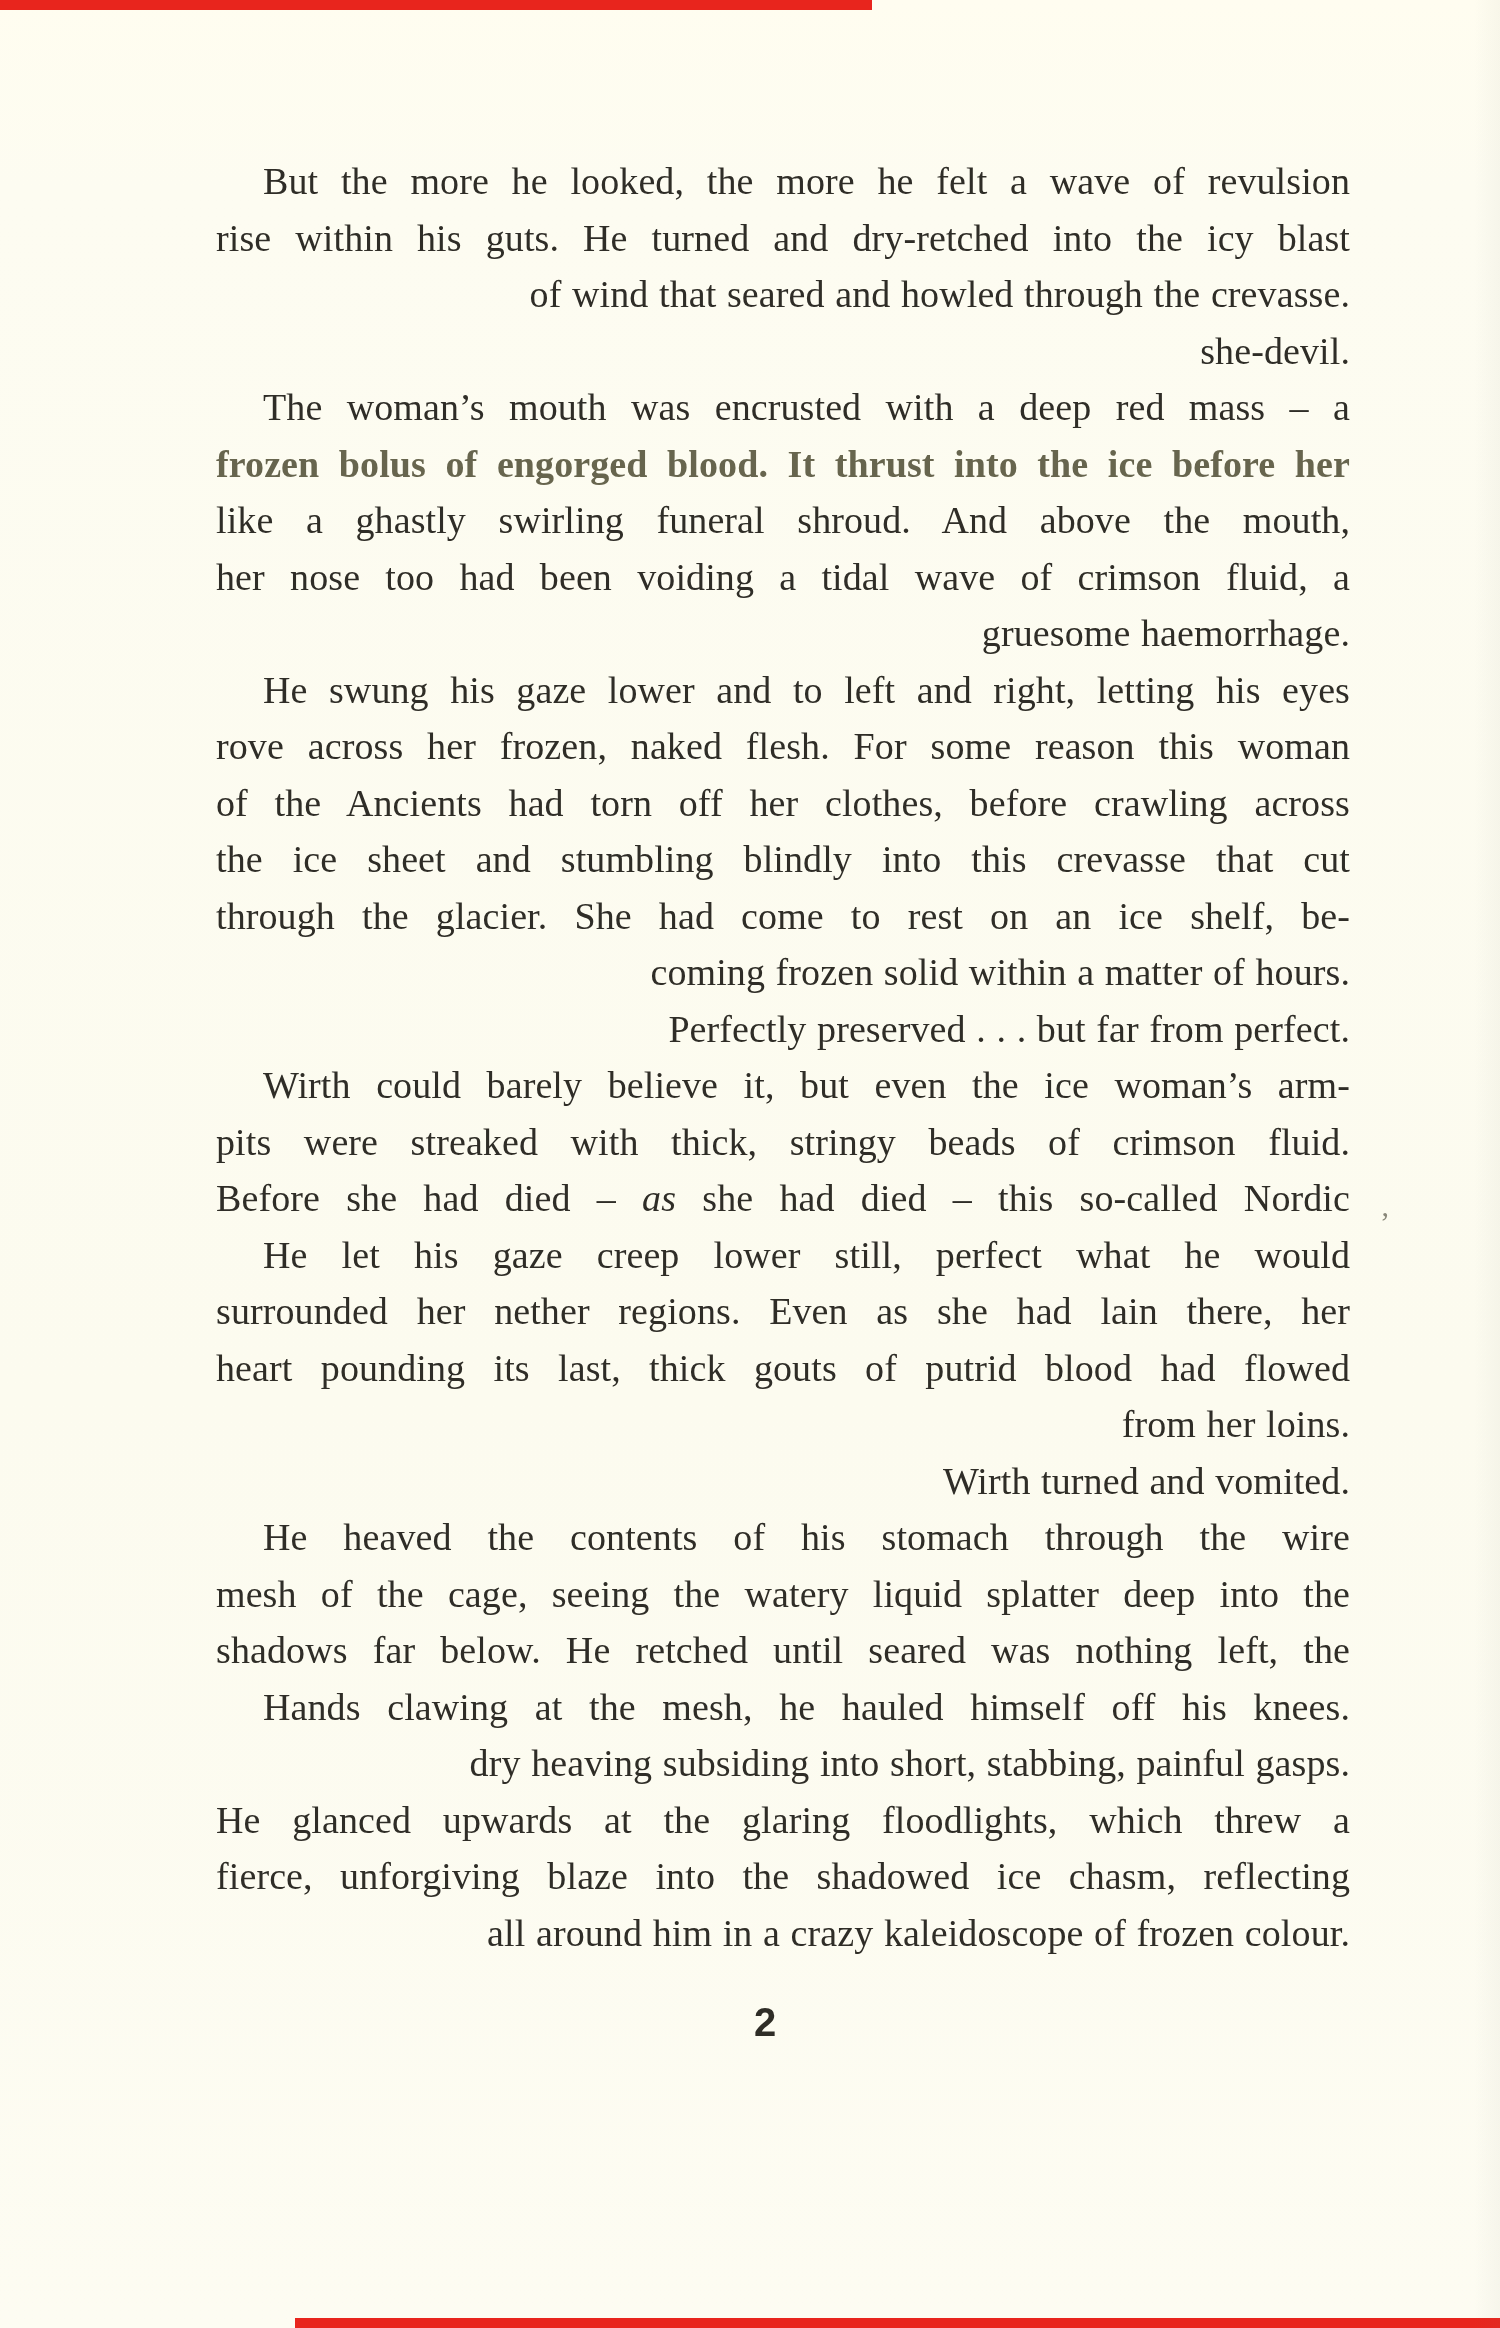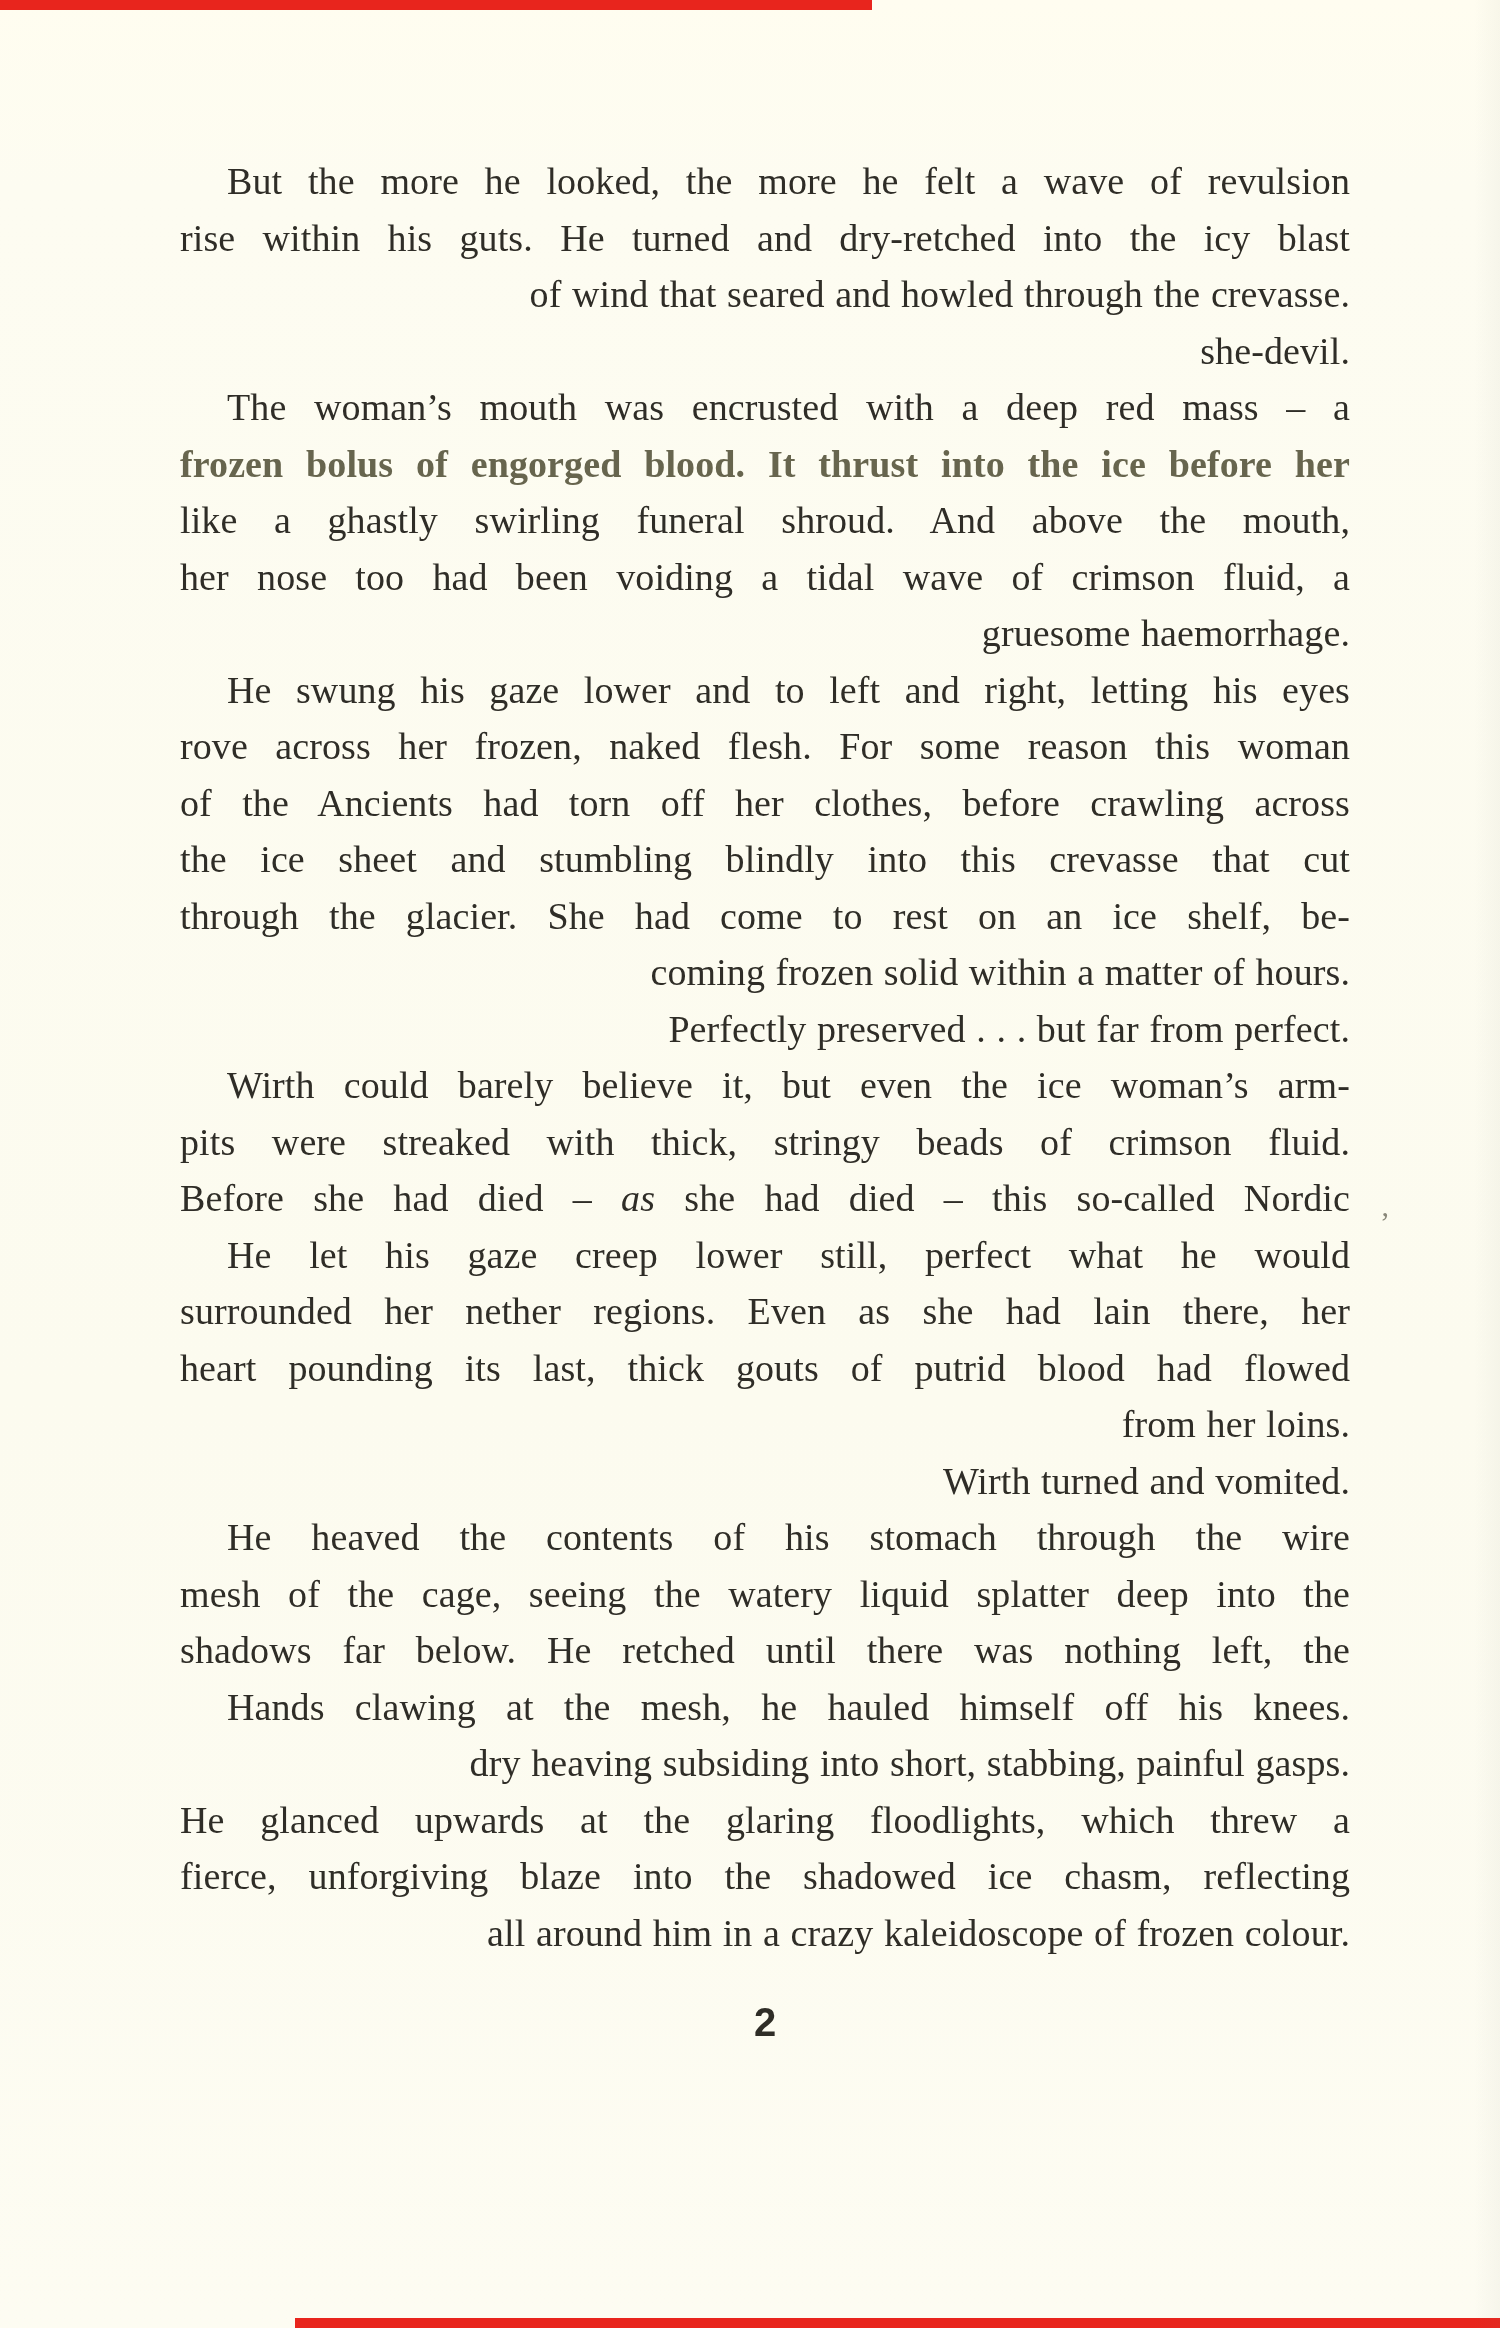--- a/index.html
+++ b/index.html
@@ -51,20 +51,21 @@
     line-height: 56.5px;
     height: 56.5px;
     white-space: normal;
     text-align: right;
     letter-spacing: 0.1px;
     word-spacing: 1px;
   }
   .line.justify {
     text-align: justify;
     text-align-last: justify;
+    margin-left: 36px;
     -moz-text-align-last: justify;
   }
   .line.indent {
     padding-left: 47px;
   }
   .line.faded {
     filter: none;
   }
   .italic {
     font-style: italic;
@@ -113,21 +114,21 @@
       <div class="line indent justify"><span>Wirth could barely believe it, but even the ice woman’s arm-</span></div>
       <div class="line justify"><span>pits were streaked with thick, stringy beads of crimson fluid.</span></div>
       <div class="line justify"><span>Before she had died – </span><span class="italic">as</span><span> she had died – this so-called Nordic</span></div>
       <div class="line indent justify"><span>He let his gaze creep lower still, perfect what he would</span></div>
       <div class="line justify"><span>surrounded her nether regions. Even as she had lain there, her</span></div>
       <div class="line justify"><span>heart pounding its last, thick gouts of putrid blood had flowed</span></div>
       <div class="line"><span>from her loins.</span></div>
       <div class="line indent"><span>Wirth turned and vomited.</span></div>
       <div class="line indent justify"><span>He heaved the contents of his stomach through the wire</span></div>
       <div class="line justify"><span>mesh of the cage, seeing the watery liquid splatter deep into the</span></div>
-      <div class="line justify"><span>shadows far below. He retched until there was nothing left, the</span></div>
+      <div class="line justify"><span>shadows far below. He retched until seared was nothing left, the</span></div>
       <div class="line indent justify"><span>Hands clawing at the mesh, he hauled himself off his knees.</span></div>
       <div class="line"><span>dry heaving subsiding into short, stabbing, painful gasps.</span></div>
       <div class="line justify"><span>He glanced upwards at the glaring floodlights, which threw a</span></div>
       <div class="line justify"><span>fierce, unforgiving blaze into the shadowed ice chasm, reflecting</span></div>
       <div class="line"><span>all around him in a crazy kaleidoscope of frozen colour.</span></div>
       <div class="page-number">2</div>
     </div>
 
   <div class="scan-speck">’</div>
 </div>

